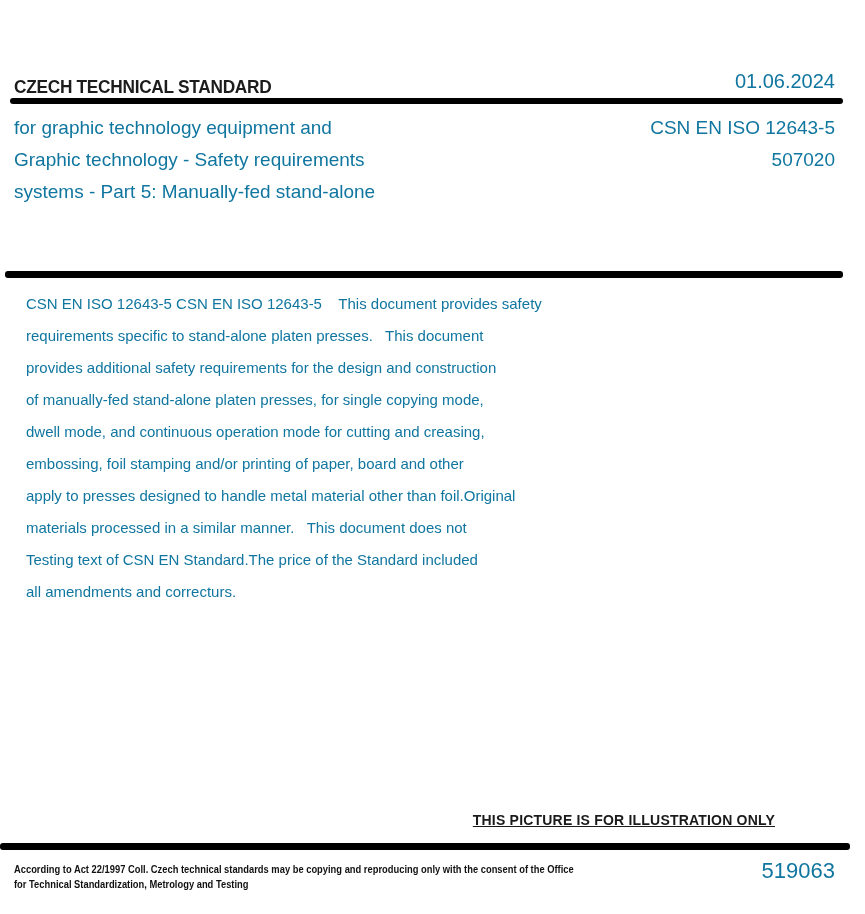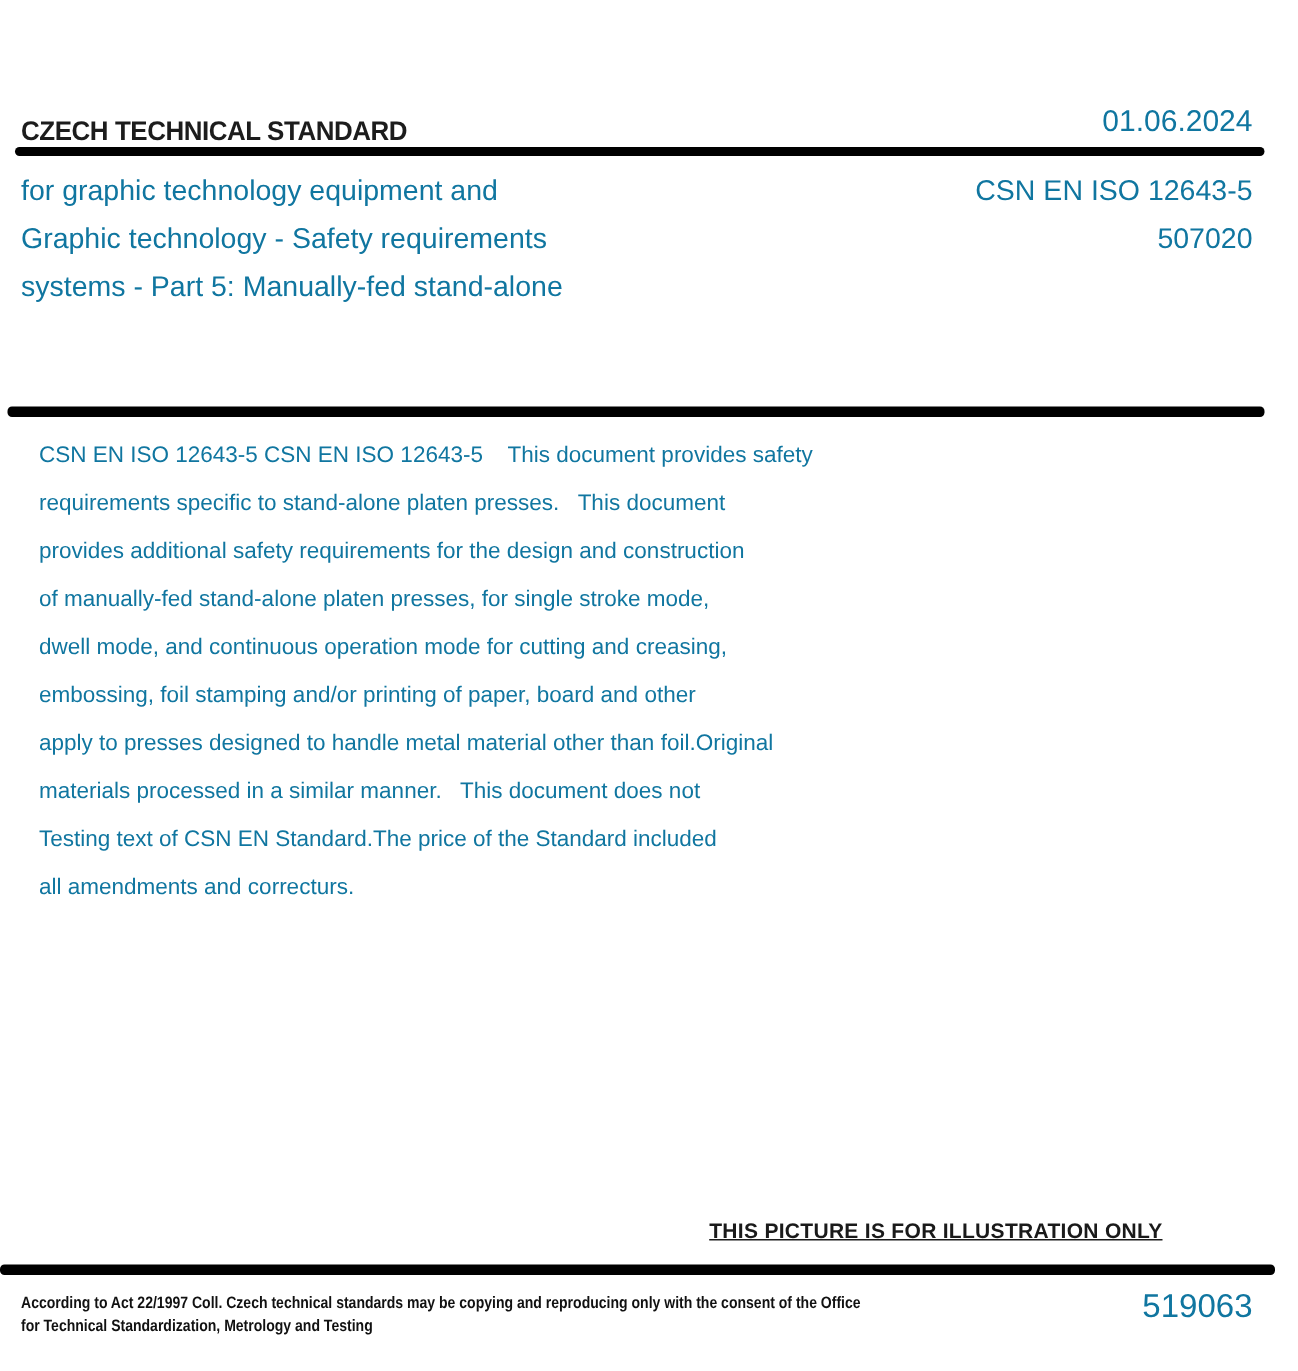--- a/index.html
+++ b/index.html
@@ -89,21 +89,21 @@
     <div>CSN EN ISO 12643-5</div>
     <div>507020</div>
   </div>
 
   <div class="rule rule-2"></div>
 
   <div class="abstract teal">
     <div>CSN EN ISO 12643-5 CSN EN ISO 12643-5    This document provides safety</div>
     <div>requirements specific to stand-alone platen presses.   This document</div>
     <div>provides additional safety requirements for the design and construction</div>
-    <div>of manually-fed stand-alone platen presses, for single stroke mode,</div>
+    <div>of manually-fed stand-alone platen presses, for single copying mode,</div>
     <div>dwell mode, and continuous operation mode for cutting and creasing,</div>
     <div>embossing, foil stamping and/or printing of paper, board and other</div>
     <div>apply to presses designed to handle metal material other than foil.Original</div>
     <div>materials processed in a similar manner.   This document does not</div>
     <div>Testing text of CSN EN Standard.The price of the Standard included</div>
     <div>all amendments and correcturs.</div>
   </div>
 
   <div class="illustration-note">THIS PICTURE IS FOR ILLUSTRATION ONLY</div>
 

